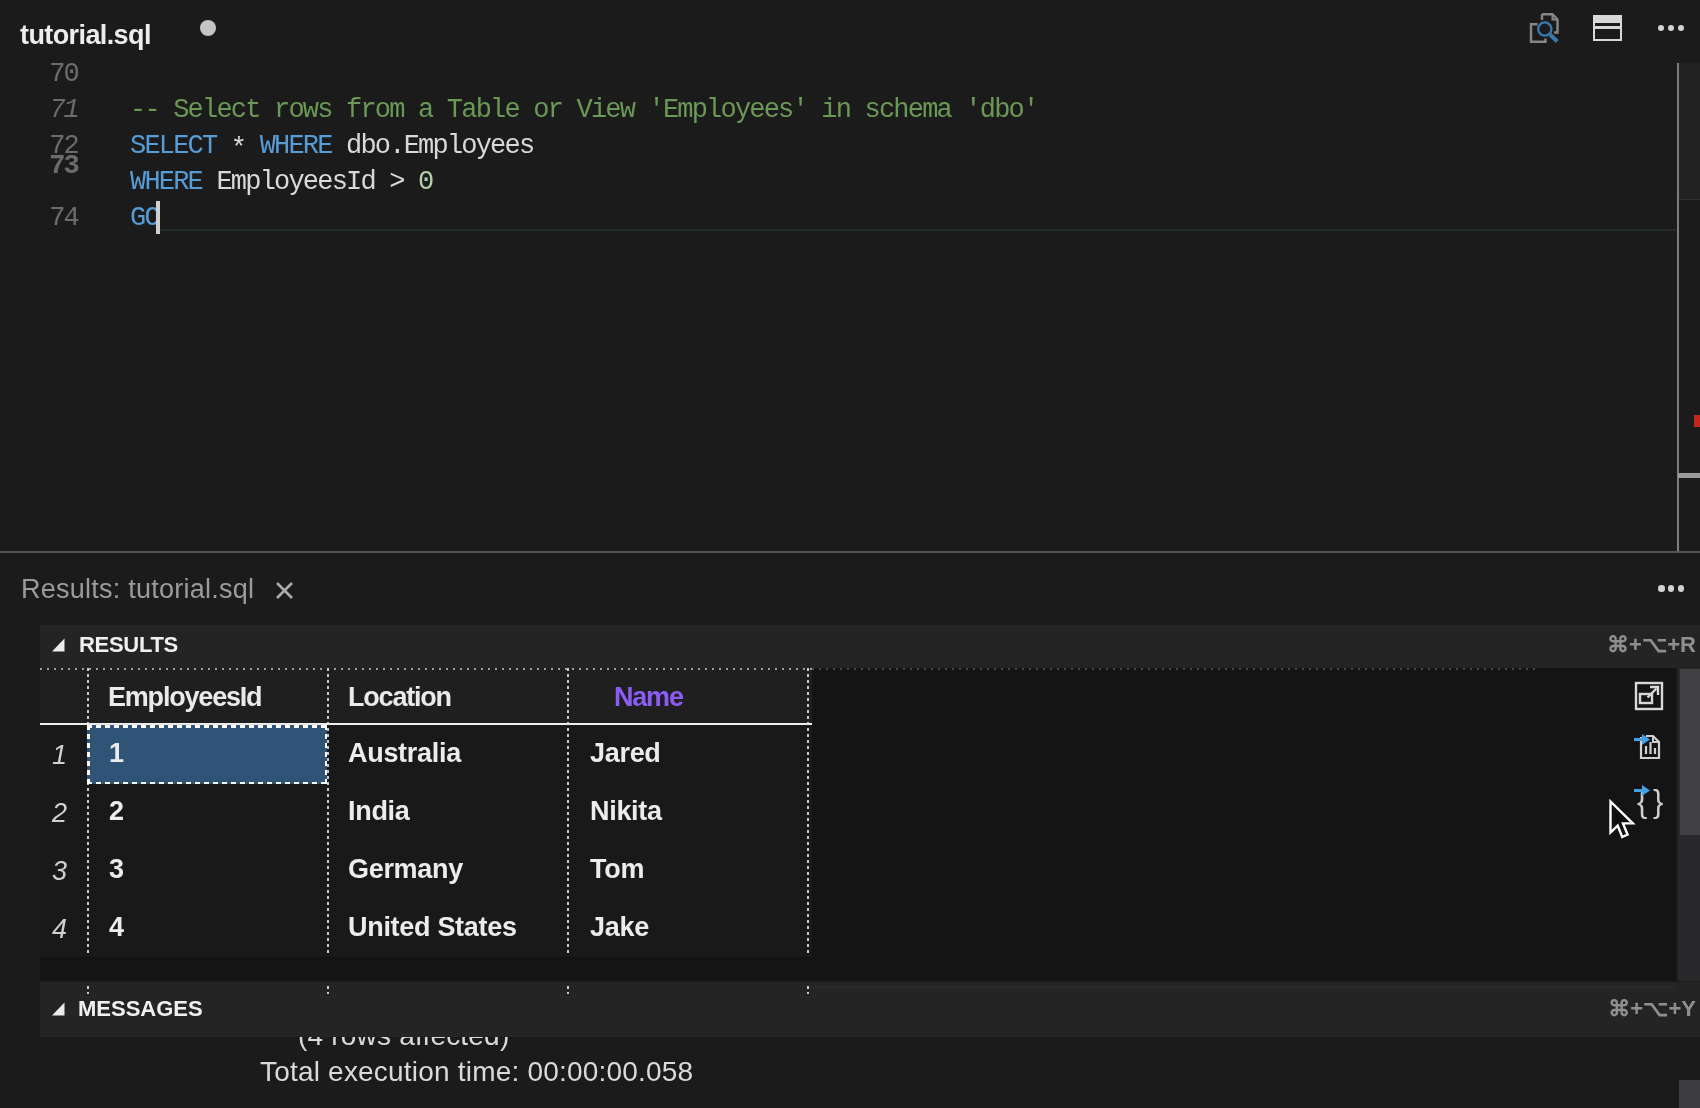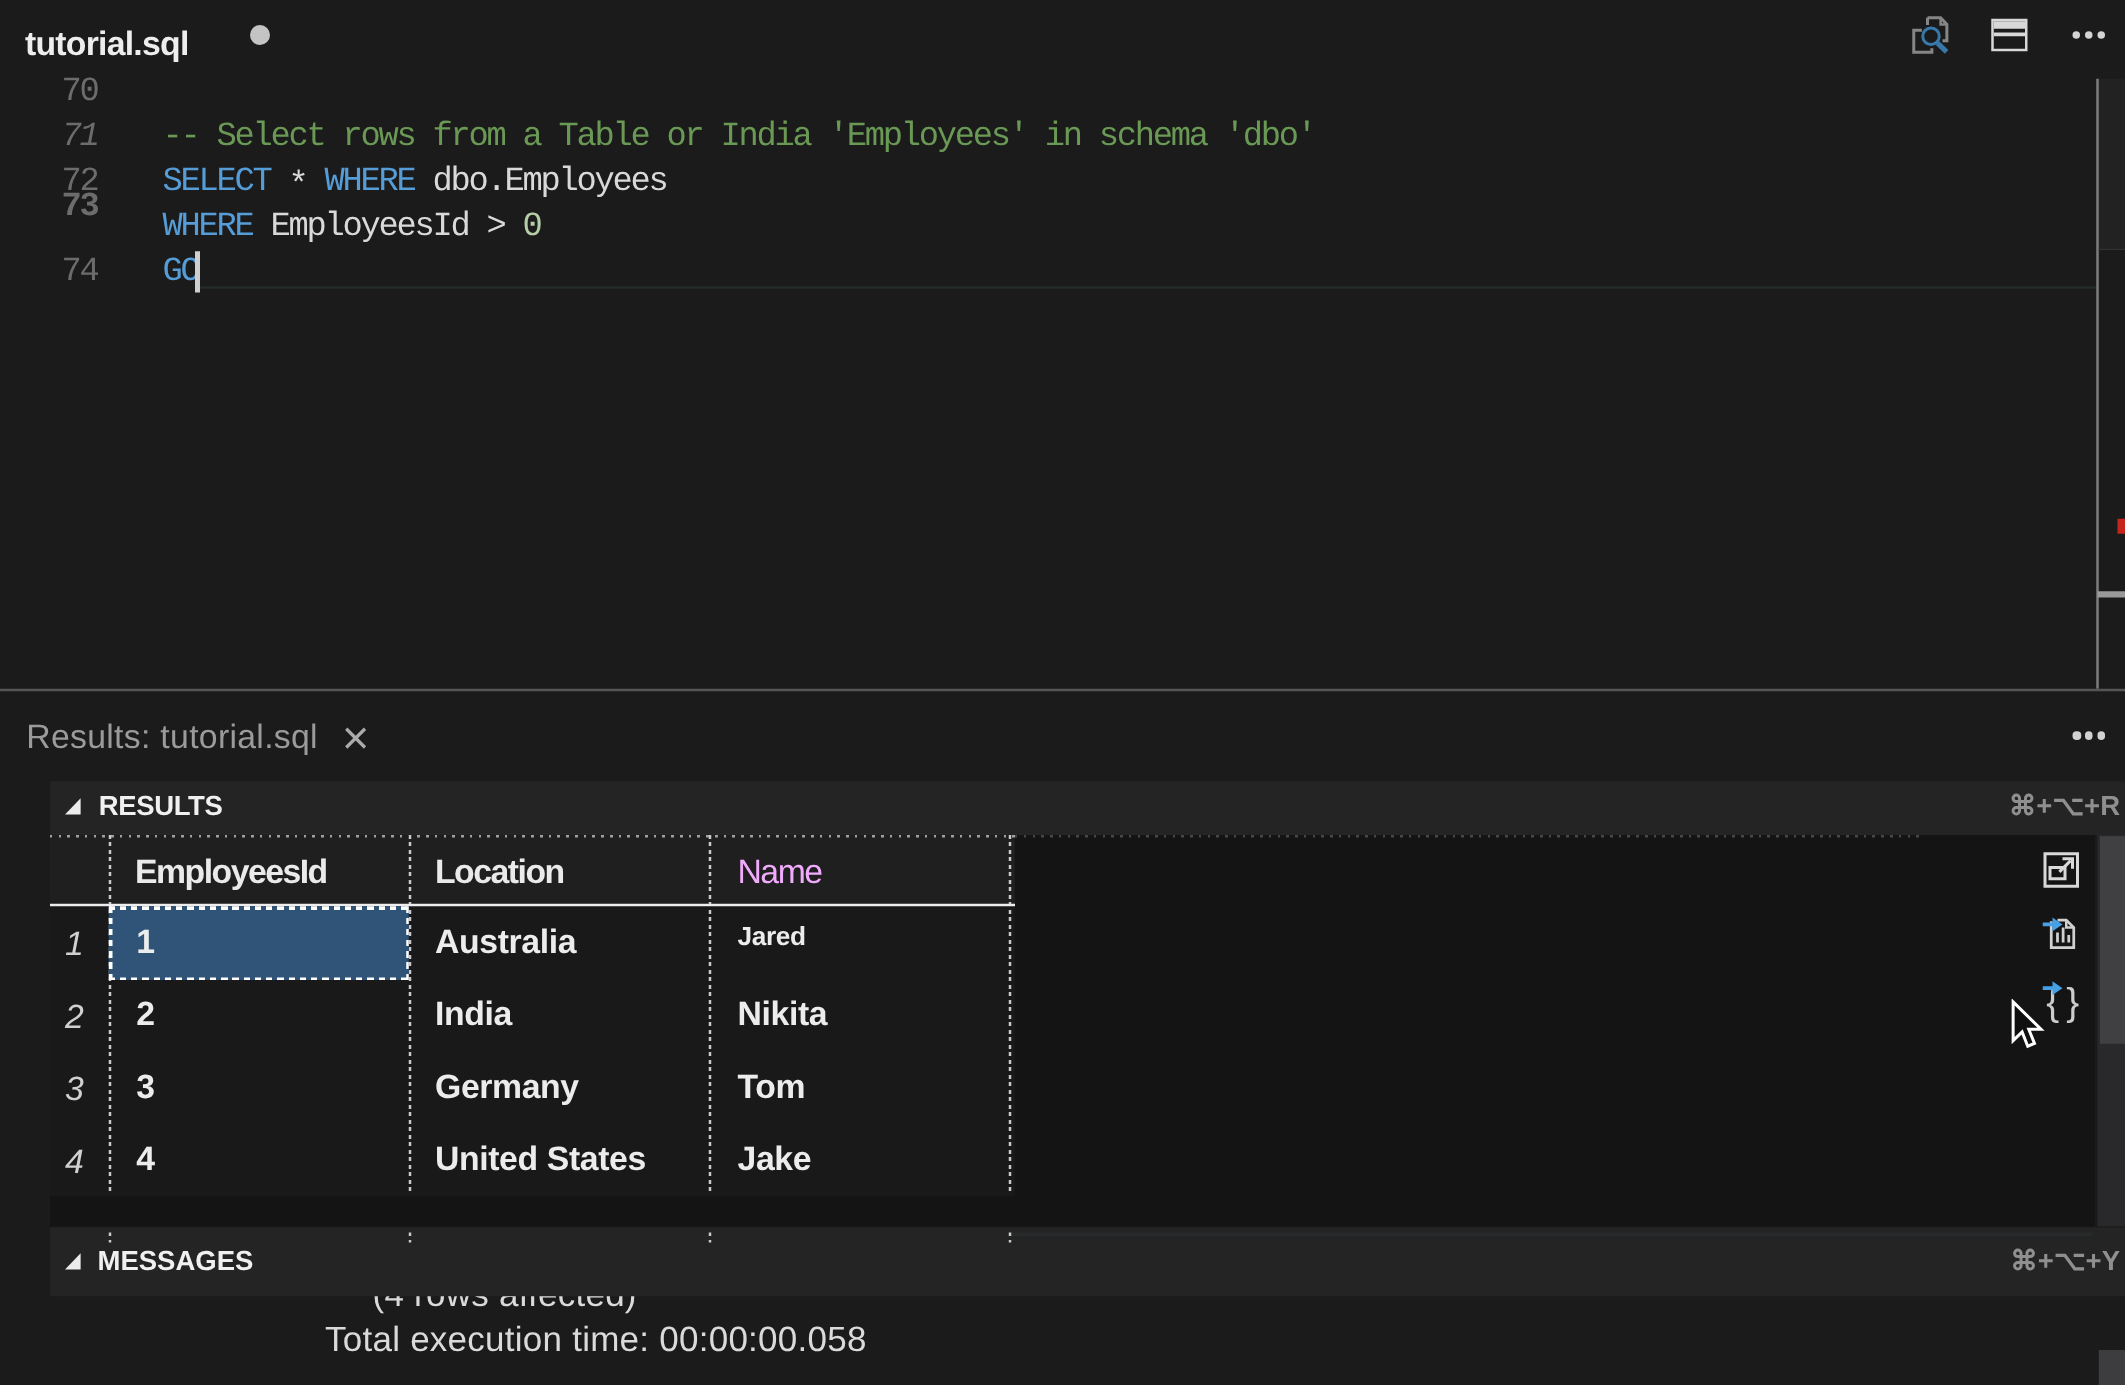--- a/index.html
+++ b/index.html
@@ -37,21 +37,21 @@
   <div style="position:absolute; left:10px; width:6px; height:6px; border-radius:50%; background:#d4d4d4;"></div>
   <div style="position:absolute; left:20px; width:6px; height:6px; border-radius:50%; background:#d4d4d4;"></div>
 </div>
 
 <div class="lnum" style="top:56px;">70</div>
 <div class="lnum" style="top:92px;font-style:italic;">71</div>
 <div class="lnum" style="top:128px;text-align:right;">72</div>
 <div class="lnum" style="top:148px;font-weight:bold;">73</div>
 <div class="lnum" style="top:200px;">74</div>
 
-<div class="codeline cmt" style="top:92px;">-- Select rows from a Table or India 'Employees' in schema 'dbo'</div>
+<div class="codeline cmt" style="top:92px;">-- Select rows from a Table or View 'Employees' in schema 'dbo'</div>
 <div class="codeline" style="top:128px;"><span class="kw">SELECT</span><span class="id"> </span><span class="id" style="display:inline-block; transform:translateY(3px);">*</span><span class="id"> </span><span class="kw">WHERE</span><span class="id"> dbo.Employees</span></div>
 <div class="codeline" style="top:164px;"><span class="kw">WHERE</span><span class="id"> EmployeesId &gt; </span><span class="num">0</span></div>
 <div class="codeline" style="top:200px;"><span class="kw">GO</span></div>
 <div class="abs" style="left:160px; top:229px; width:1517px; height:2px; background:#222b26;"></div>
 <div class="abs" style="left:156px; top:201px; width:4px; height:33px; background:#cfcfcf;"></div>
 
 <div class="abs" style="left:1677px; top:63px; width:2px; height:488px; background:#7d7d7d;"></div>
 <div class="abs" style="left:1679px; top:63px; width:21px; height:137px; background:rgba(255,255,255,0.03);"></div>
 <div class="abs" style="left:1679px; top:199px; width:21px; height:1px; background:#30332f;"></div>
 <div class="abs" style="left:1694px; top:415px; width:6px; height:12px; background:#c4261d;"></div>
@@ -94,30 +94,30 @@
 
 <div class="abs" style="left:87px; top:725px; width:240px; height:59px; background:#2f5477;">
   <div style="position:absolute; left:0; top:0; width:100%; height:2.5px; background-image:repeating-linear-gradient(to right,#ffffff 0 5px, transparent 5px 9px);"></div>
   <div style="position:absolute; left:0; bottom:0; width:100%; height:2.5px; background-image:repeating-linear-gradient(to right,#ffffff 0 5px, transparent 5px 9px);"></div>
   <div style="position:absolute; left:0; top:0; width:2.5px; height:100%; background-image:repeating-linear-gradient(to bottom,#ffffff 0 5px, transparent 5px 9px);"></div>
   <div style="position:absolute; right:0; top:0; width:2.5px; height:100%; background-image:repeating-linear-gradient(to bottom,#ffffff 0 5px, transparent 5px 9px);"></div>
 </div>
 
 <div class="abs" style="left:108px; top:682px; font-size:27px; font-weight:600; letter-spacing:-1.2px; color:#eaeaea;">EmployeesId</div>
 <div class="abs" style="left:348px; top:682px; font-size:27px; font-weight:600; letter-spacing:-1.2px; color:#eaeaea;">Location</div>
-<div class="abs" style="left:590px; top:682px; font-size:27px; font-weight:400; letter-spacing:-1.2px; color:#f0abfc;">Name</div>
+<div class="abs" style="left:614px; top:682px; font-size:27px; font-weight:700; letter-spacing:-1.2px; color:#8b5cf6;">Name</div>
 
 <div class="abs" style="left:40px; top:740px; width:27px; text-align:right; font-size:27px; font-style:italic; color:#d0d0d0;">1</div>
 <div class="abs" style="left:40px; top:798px; width:27px; text-align:right; font-size:27px; font-style:italic; color:#d0d0d0;">2</div>
 <div class="abs" style="left:40px; top:856px; width:27px; text-align:right; font-size:27px; font-style:italic; color:#d0d0d0;">3</div>
 <div class="abs" style="left:40px; top:914px; width:27px; text-align:right; font-size:27px; font-style:italic; color:#d0d0d0;">4</div>
 
 <div class="abs" style="left:109px; top:738px; font-size:27px; font-weight:600; letter-spacing:-0.3px; color:#ececec;">1</div>
 <div class="abs" style="left:348px; top:738px; font-size:27px; font-weight:600; letter-spacing:-0.3px; color:#ececec;">Australia</div>
-<div class="abs" style="left:590px; top:738px; font-size:21px; font-weight:600; letter-spacing:-0.3px; color:#ececec;">Jared</div>
+<div class="abs" style="left:590px; top:738px; font-size:27px; font-weight:600; letter-spacing:-0.3px; color:#ececec;">Jared</div>
 <div class="abs" style="left:109px; top:796px; font-size:27px; font-weight:600; letter-spacing:-0.3px; color:#ececec;">2</div>
 <div class="abs" style="left:348px; top:796px; font-size:27px; font-weight:600; letter-spacing:-0.3px; color:#ececec;">India</div>
 <div class="abs" style="left:590px; top:796px; font-size:27px; font-weight:600; letter-spacing:-0.3px; color:#ececec;">Nikita</div>
 <div class="abs" style="left:109px; top:854px; font-size:27px; font-weight:600; letter-spacing:-0.3px; color:#ececec;">3</div>
 <div class="abs" style="left:348px; top:854px; font-size:27px; font-weight:600; letter-spacing:-0.3px; color:#ececec;">Germany</div>
 <div class="abs" style="left:590px; top:854px; font-size:27px; font-weight:600; letter-spacing:-0.3px; color:#ececec;">Tom</div>
 <div class="abs" style="left:109px; top:912px; font-size:27px; font-weight:600; letter-spacing:-0.3px; color:#ececec;">4</div>
 <div class="abs" style="left:348px; top:912px; font-size:27px; font-weight:600; letter-spacing:-0.3px; color:#ececec;">United States</div>
 <div class="abs" style="left:590px; top:912px; font-size:27px; font-weight:600; letter-spacing:-0.3px; color:#ececec;">Jake</div>
 

